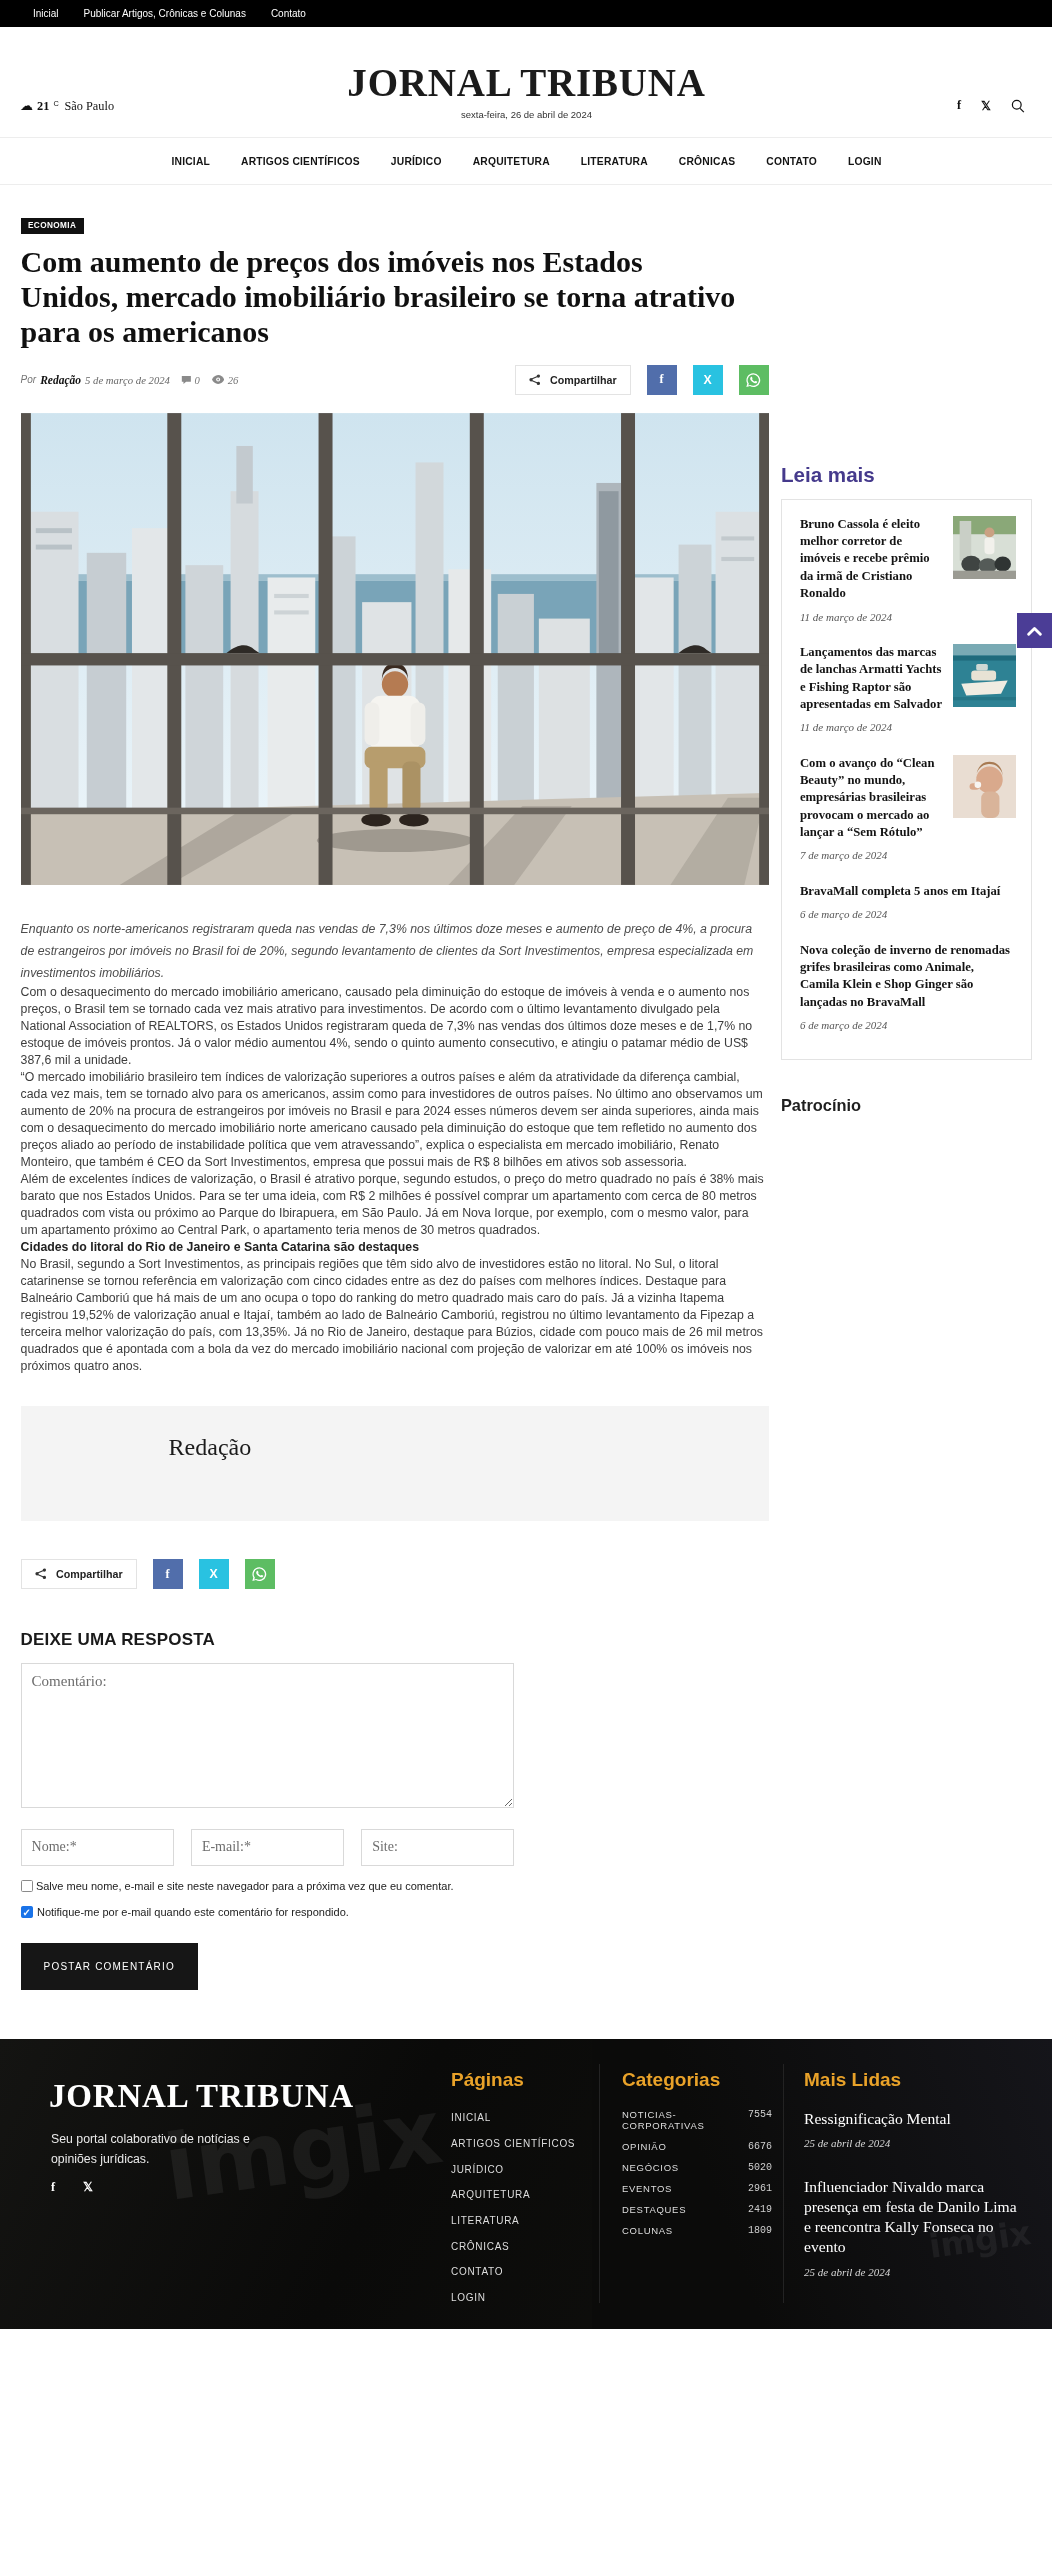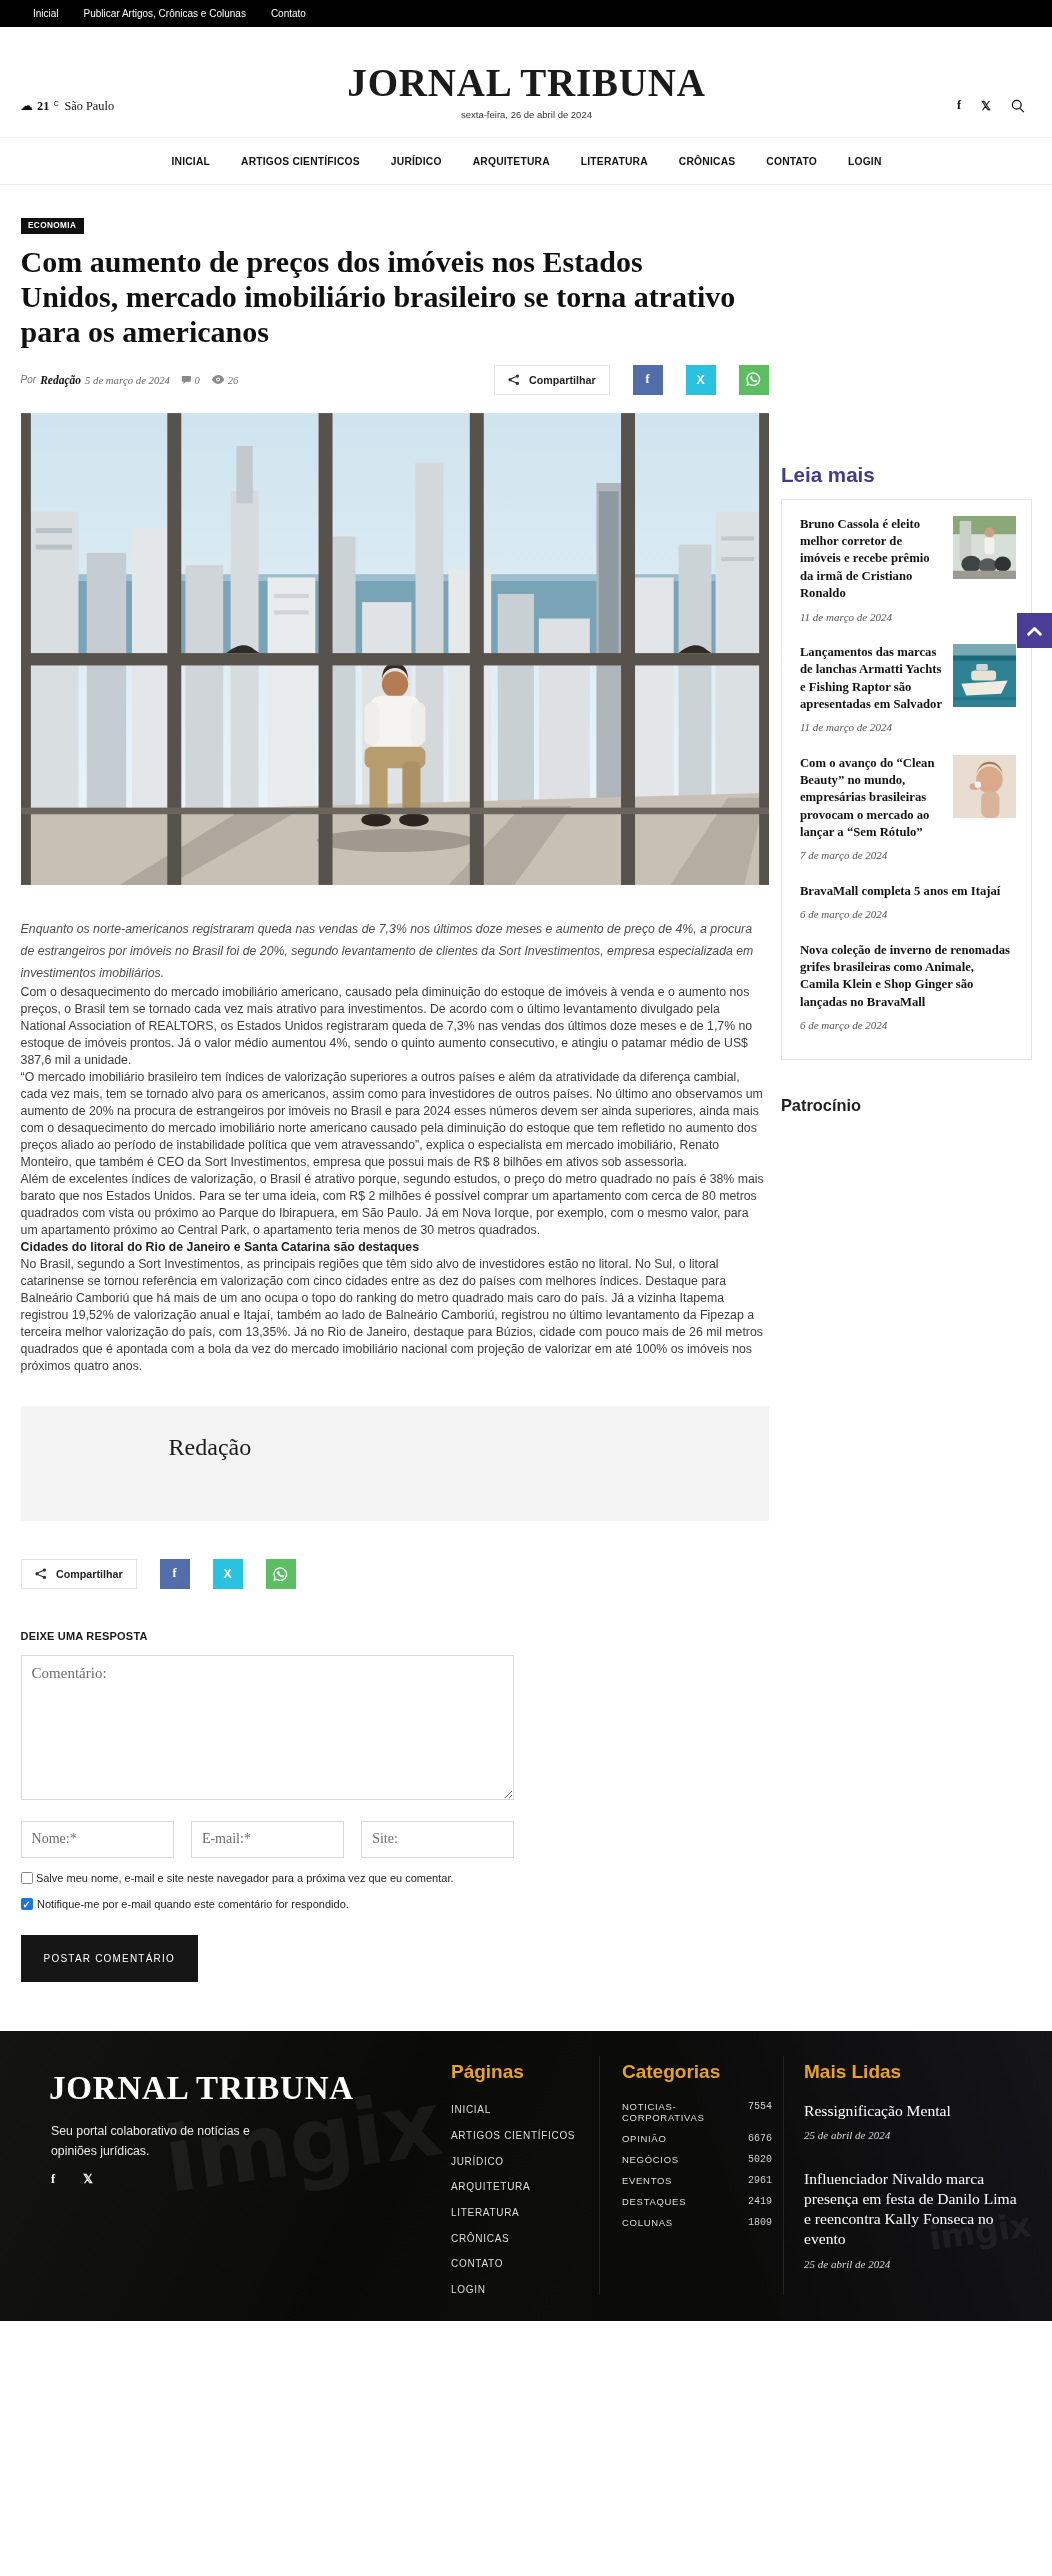--- a/index.html
+++ b/index.html
@@ -36,40 +36,40 @@
   .badge { display:inline-block; background:#111; color:#fff; font-size:8.2px; font-weight:700; letter-spacing:0.4px; padding:3.3px 7.4px; margin-top:33px; }
   h1.title { font-family:"Liberation Serif", serif; font-weight:700; font-size:30px; line-height:1.17; color:#101010; margin-top:10.7px; width:724px; }
 
   .meta-row { margin-top:15px; display:flex; align-items:center; justify-content:space-between; }
   .byline { display:flex; align-items:center; gap:4px; font-size:10px; color:#767676; }
   .byline .por { font-style:italic; }
   .byline .author { font-family:"Liberation Serif",serif; font-weight:700; font-style:italic; color:#111; font-size:11.5px; }
   .byline .bdate { font-style:italic; font-family:"Liberation Serif",serif; font-size:10.7px; color:#666; }
   .meta-stat { display:flex; align-items:center; gap:3.3px; color:#777; font-style:italic; font-family:"Liberation Serif",serif; font-size:10.7px; }
 
-  .share-row { display:flex; gap:23px; }
+  .share-row { display:flex; align-items:center; gap:16px; }
   .share-btn { display:flex; align-items:center; gap:10px; border:0.8px solid #e3e3e3; background:#fff; padding:8.2px 13px; font-size:10.7px; font-weight:700; color:#222; cursor:pointer; }
   .sq { width:30px; height:30px; display:flex; align-items:center; justify-content:center; color:#fff; font-weight:700; font-size:12.3px; cursor:pointer; }
   .sq.fb { background:#516eab; font-family:"Liberation Serif",serif; }
   .sq.tw { background:#29c2e1; }
   .sq.wa { background:#5dbd63; }
 
   .hero { margin-top:18px; width:748px; height:472px; display:block; }
 
   .article-body p { font-size:12.3px; line-height:17px; color:#3d3d3d; width:744px; }
   .article-body .intro { font-style:italic; color:#4d4d4d; line-height:22px; margin-top:33px; }
   .article-body .subhead { font-weight:700; color:#222; }
 
   .author-box { margin-top:31px; background:#f4f4f4; height:115px; padding:28px 0 0 148px; }
   .author-box .aname { font-family:"Liberation Serif",serif; font-size:24px; color:#1c1c1c; }
 
   .share-row-bottom { margin-top:38px; }
 
   .comments { margin-top:41px; }
-  .comments h3 { font-size:11px; font-weight:700; letter-spacing:0.2px; color:#1a1a1a; }
+  .comments h3 { font-size:17px; font-weight:700; letter-spacing:0.2px; color:#1a1a1a; }
   textarea.comment-area { margin-top:13px; width:493px; height:145px; border:0.8px solid #d9d9d9; padding:8.2px 10px; font-family:"Liberation Serif",serif; font-size:15px; color:#333; resize:both; }
   textarea.comment-area::placeholder, input.cfield::placeholder { color:#6d6d6d; font-family:"Liberation Serif",serif; }
   .fields-row { display:flex; gap:17.3px; margin-top:17.3px; }
   input.cfield { width:153px; height:37px; border:0.8px solid #d9d9d9; padding:8px 10px; font-family:"Liberation Serif",serif; font-size:14px; color:#333; }
   .check-row { display:flex; align-items:center; gap:3px; margin-top:14px; font-size:11px; color:#222; }
   .check-row.tight { margin-top:14px; gap:4.1px; }
   .cbox { width:12.3px; height:12.3px; border:0.8px solid #8a8a8a; border-radius:1.6px; background:#fff; flex:0 0 auto; cursor:pointer; }
   .cbox.checked { background:#1a73e8; border-color:#1a73e8; color:#fff; font-size:10px; line-height:12.3px; text-align:center; font-weight:700; }
   .post-btn { margin-top:25px; background:#161616; color:#fff; border:none; font-size:10px; letter-spacing:1.2px; padding:16px 23px; height:47px; font-weight:400; cursor:pointer; font-family:"Liberation Sans",sans-serif; }
 

